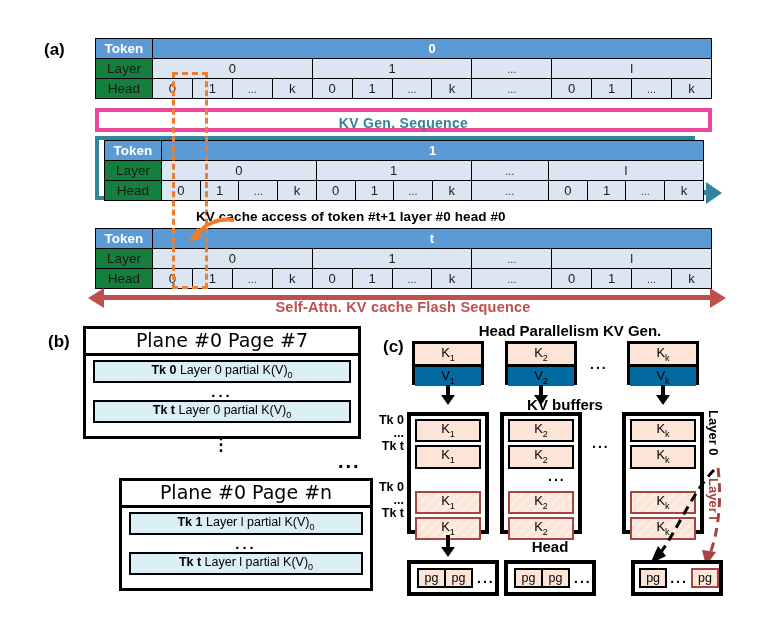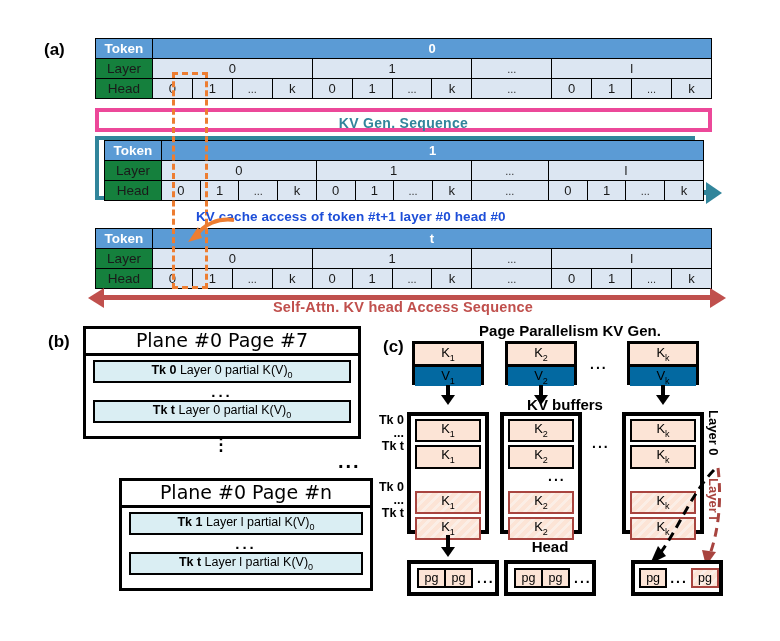--- a/index.html
+++ b/index.html
@@ -31,21 +31,21 @@
   
   .red-shaft{background:#C0504D;height:5px;}
   .red-arrow-head{width:0;height:0;border-top:10px solid transparent;
                   border-bottom:10px solid transparent;border-left:16px solid #C0504D;}
   .red-arrow-tail{width:0;height:0;border-top:10px solid transparent;
                   border-bottom:10px solid transparent;border-right:16px solid #C0504D;}
   .red-label{color:#C0504D;font-weight:bold;font-size:14.5px;text-align:center;letter-spacing:.2px;}
 
   
   .orange-col{border:3px dashed #ED7D31;box-sizing:border-box;background:transparent;}
-  .orange-note{color:#1d4ed8;font-weight:bold;font-size:13.5px;letter-spacing:.1px;white-space:nowrap;}
+  .orange-note{color:#000000;font-weight:bold;font-size:13.5px;letter-spacing:.1px;white-space:nowrap;}
 
   
   .page-box{border:3px solid #000;background:#fff;box-sizing:border-box;}
   .page-title{font-size:19px;text-align:center;border-bottom:3px solid #000;
               padding:2px 0 3px;line-height:1;font-family:"DejaVu Sans",sans-serif;}
   .page-body{padding:4px 7px 5px;}
   .page-row{border:2px solid #000;background:#DAEEF3;font-size:12.5px;text-align:center;
             margin:0 0 2px;line-height:1.35;color:#000;}
   .page-row b{font-weight:bold;}
   .row-dots{text-align:center;font-weight:bold;font-size:15px;letter-spacing:3px;line-height:.9;margin:1px 0 2px;}
@@ -183,21 +183,21 @@
 
 <div class="abs orange-note" style="left:196px;top:209px;">KV cache access of token #t+1 layer #0 head #0</div>
 <svg class="abs" style="left:182px;top:214px;" width="60" height="32" viewBox="0 0 60 32">
   <path d="M52 6 C 36 4, 22 10, 14 22" stroke="#ED7D31" stroke-width="4" fill="none"></path>
   <path d="M6 28 L 20 24 L 16 13 Z" fill="#ED7D31"></path>
 </svg>
 
 <div class="abs red-arrow-tail" style="left:88px;top:288px;"></div>
 <div class="abs red-shaft" style="left:103px;top:295px;width:608px;"></div>
 <div class="abs red-arrow-head" style="left:710px;top:288px;"></div>
-<div class="abs red-label" style="left:88px;top:299px;width:630px;">Self-Attn. KV head Access Sequence</div>
+<div class="abs red-label" style="left:88px;top:299px;width:630px;">Self-Attn. KV cache Flash Sequence</div>
 
 <div class="abs panel-letter" style="left:48px;top:332px;">(b)</div>
 
 <div class="abs page-box" style="left:83px;top:326px;width:278px;height:113px;">
   <div class="page-title">Plane #0  Page #7</div>
   <div class="page-body">
     <div class="page-row">
       <b>Tk 0</b>
       <span>Layer 0 partial K(V)</span><span class="sub0">0</span>
     </div>
@@ -223,21 +223,21 @@
       <b>Tk t</b>
       <span>Layer l partial K(V)</span><span class="sub0">0</span>
     </div>
   </div>
 </div>
 
 <div class="abs hdots" style="left:338px;top:450px;font-size:20px;">...</div>
 
 <div class="abs panel-letter" style="left:383px;top:337px;">(c)</div>
 
-<div class="abs c-title" style="left:410px;top:322px;width:320px;">Page Parallelism KV Gen.</div>
+<div class="abs c-title" style="left:410px;top:322px;width:320px;">Head Parallelism KV Gen.</div>
 
 <div class="abs kv-gen" style="left:412px;top:341px;width:72px;height:44px;">
   <div class="k"><span>K</span><span class="sub">1</span></div>
   <div class="v"><span>V</span><span class="sub">1</span></div>
 </div>
 <div class="abs kv-gen" style="left:505px;top:341px;width:72px;height:44px;">
   <div class="k"><span>K</span><span class="sub">2</span></div>
   <div class="v"><span>V</span><span class="sub">2</span></div>
 </div>
 <div class="abs hdots" style="left:590px;top:356px;">...</div>

